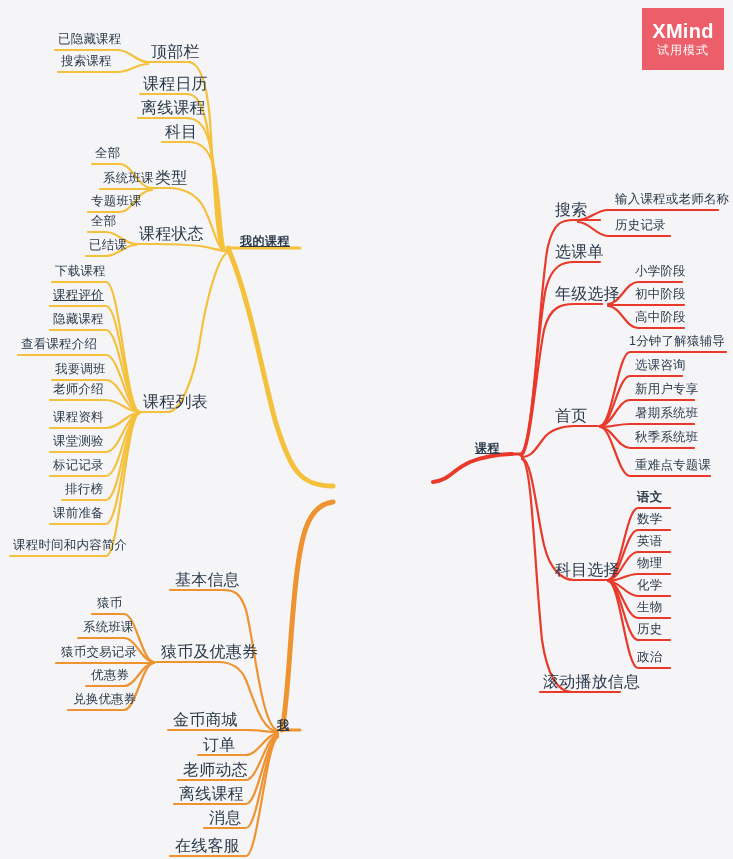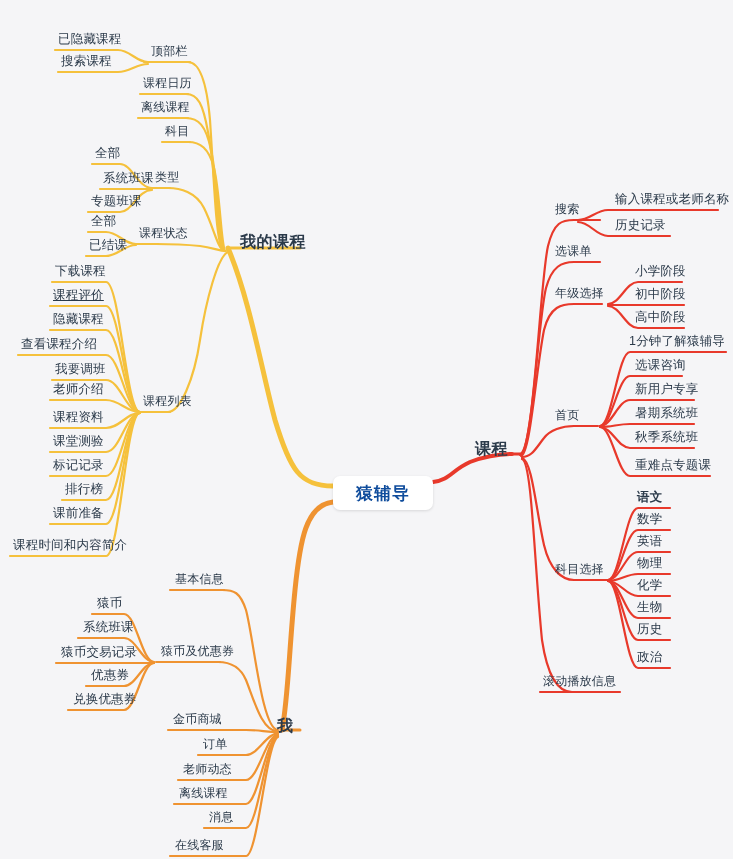--- a/index.html
+++ b/index.html
@@ -16,22 +16,22 @@
 
   
   .node{
     position:absolute;
     color:#2b3a4a;
     font-size:12.5px;
     line-height:15px;
     white-space:nowrap;
     letter-spacing:.2px;
   }
-  .node.lvl2{font-size:12px;}
-  .node.lvl1{font-size:16px;font-weight:bold;letter-spacing:.5px;}
+  .node.lvl2{font-size:16px;}
+  .node.lvl1{font-size:12px;font-weight:bold;letter-spacing:.5px;text-decoration:underline;}
   .node .txt{display:block;padding:0 3px 2px 3px;}   
   .anchor-l{transform:translate(0,-100%);}       
 
   
   #root-node{
     position:absolute;
     left:333px;top:476px;
     width:100px;height:34px;
     background:#ffffff;
     border-radius:7px;
@@ -192,23 +192,20 @@
         <path d="M278,733 C266,734 258,755 246,755 L198,755"></path>
         <path d="M278,734 C266,736 258,780 246,780 L178,780"></path>
         <path d="M278,735 C266,738 258,804 246,804 L174,804"></path>
         <path d="M278,736 C266,740 258,828 246,828 L204,828"></path>
         <path d="M278,737 C266,742 258,856 246,856 L170,856"></path>
       </g>
 
     </g>
   </svg>
 
-  <div id="root-node">
-    <span class="txt">猿辅导</span>
-  </div>
 
   <div class="node lvl1" style="left:237px;top:234px;">
     <span class="txt">我的课程</span>
   </div>
 
   <div class="node lvl2 anchor-l" style="left:148px;top:61px;">
     <span class="txt">顶部栏</span>
     </div>
   <div class="node lvl2 anchor-l" style="left:140px;top:93px;text-align:center;">
     <span class="txt">课程日历</span>
@@ -412,14 +409,18 @@
   <div class="node anchor-l" style="left:58px;top:662px;">
     <span class="txt">猿币交易记录</span>
     </div>
   <div class="node anchor-l" style="left:88px;top:685px;">
     <span class="txt">优惠券</span>
     </div>
   <div class="node anchor-l" style="left:70px;top:709px;">
     <span class="txt">兑换优惠券</span>
     </div>
 
+  <div id="xmind-badge">
+    <span class="brand">XMind</span>
+    <span class="mode">试用模式</span>
+  </div>
 
 </div>
 
 </body></html>

